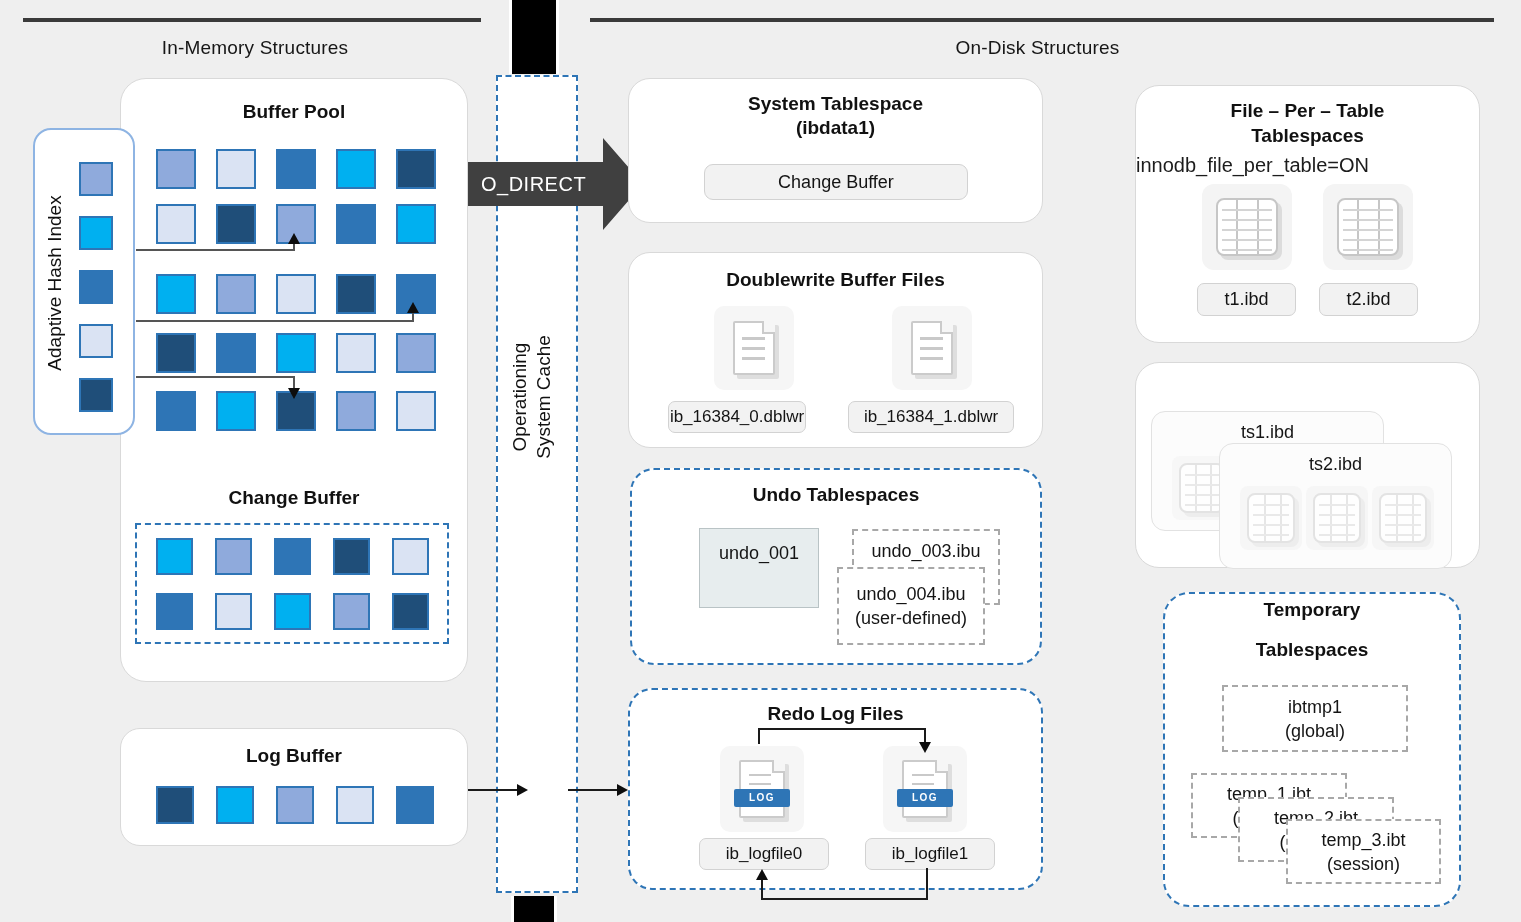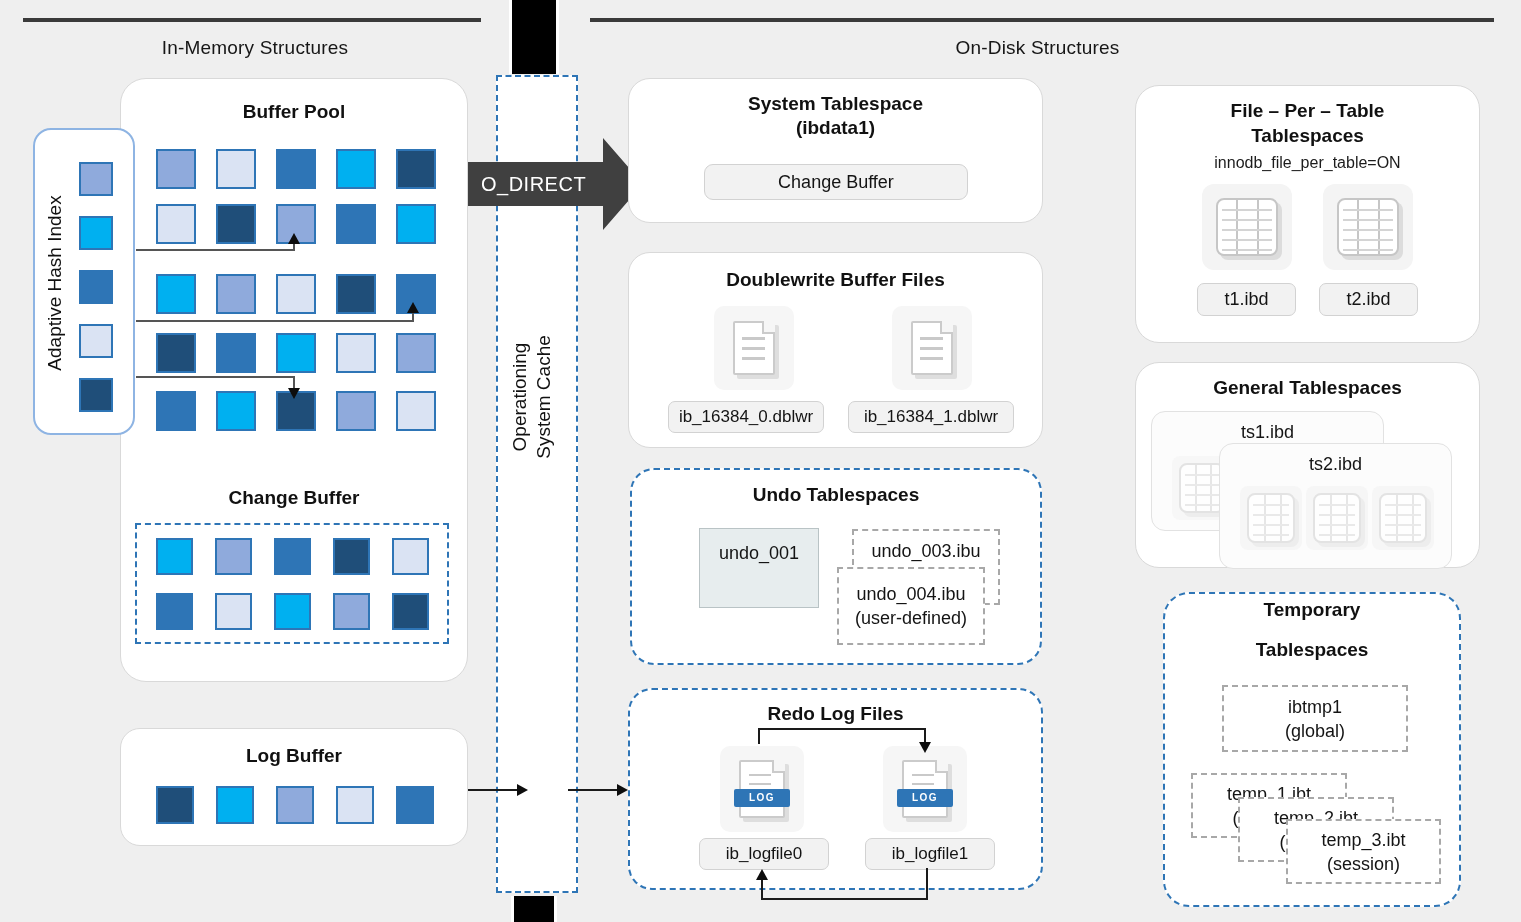--- a/index.html
+++ b/index.html
@@ -236,21 +236,21 @@
           <div class="fold"></div>
           <div class="lines"></div>
         </div>
     </div>
     <div class="icbox" style="left:263px; top:53px; width:80px; height:84px;">
       <div class="icon-doc">
           <div class="fold"></div>
           <div class="lines"></div>
         </div>
     </div>
-    <div class="badge" style="left:39px; top:148px; width:156px; height:32px;">ib_16384_0.dblwr</div>
+    <div class="badge" style="left:39px; top:148px; width:138px; height:32px;">ib_16384_0.dblwr</div>
     <div class="badge" style="left:219px; top:148px; width:166px; height:32px;">ib_16384_1.dblwr</div>
   </div>
 
   <div class="dbox" style="left:630px; top:468px; width:412px; height:197px;">
     <div class="box-title" style="top:14px;">Undo Tablespaces</div>
     <div class="card solid-teal" style="left:67px; top:58px; width:120px; height:80px; z-index:1;">
       <div>undo_001</div>
     </div>
     <div class="card dash dash-top" style="left:220px; top:59px; width:148px; height:76px; z-index:1;">
       <div>undo_003.ibu</div>
@@ -290,41 +290,40 @@
   <div>
     <div class="vline kline" style="left:926px; top:868px; height:32px;"></div>
     <div class="hline kline" style="left:761px; top:898px; width:167px;"></div>
     <div class="vline kline" style="left:761px; top:880px; height:20px;"></div>
     <div class="head-up" style="left:756px; top:869px;"></div>
   </div>
 
   <div class="wbox" style="left:1135px; top:85px; width:345px; height:258px; border-radius:24px;">
     <div class="box-title" style="top:14px;">File – Per – Table</div>
     <div class="box-title" style="top:39px;">Tablespaces</div>
-    <div style="position:absolute; left:0; right:0; top:68px; text-align:center; font-size:16px; color:#1c1c1c;">innodb_file_per_table=ON</div>
+    <div style="position:absolute; left:0; right:0; top:68px; text-align:left; font-size:20px; color:#1c1c1c;">innodb_file_per_table=ON</div>
     <div class="icbox" style="left:66px; top:98px; width:90px; height:86px; border-radius:12px; background:#f4f4f4;">
       <div class="icon-table">
           <div class="v v1"></div>
           <div class="v v2"></div>
           <div class="rows"></div>
         </div>
     </div>
     <div class="icbox" style="left:187px; top:98px; width:90px; height:86px; border-radius:12px; background:#f4f4f4;">
       <div class="icon-table">
           <div class="v v1"></div>
           <div class="v v2"></div>
           <div class="rows"></div>
         </div>
     </div>
     <div class="badge" style="left:61px; top:197px; width:99px; height:33px; font-size:18px;">t1.ibd</div>
     <div class="badge" style="left:183px; top:197px; width:99px; height:33px; font-size:18px;">t2.ibd</div>
   </div>
 
   <div class="wbox" style="left:1135px; top:362px; width:345px; height:206px; border-radius:24px;">
-    <div class="box-title" style="top:14px;">General Tablespaces</div>
     <div class="gencard" style="left:15px; top:48px; width:233px; height:120px; z-index:1;">
       <div class="glabel">ts1.ibd</div>
       <div class="icbox washedbox" style="left:20px; top:44px; width:60px; height:64px; background:#f7f7f7; border-radius:8px;">
         <div class="icon-table washed" style="width:46px; height:50px;">
             <div class="v v1" style="left:14px;"></div>
             <div class="v v2" style="left:29px;"></div>
             <div class="rows"></div>
           </div>
       </div>
     </div>

